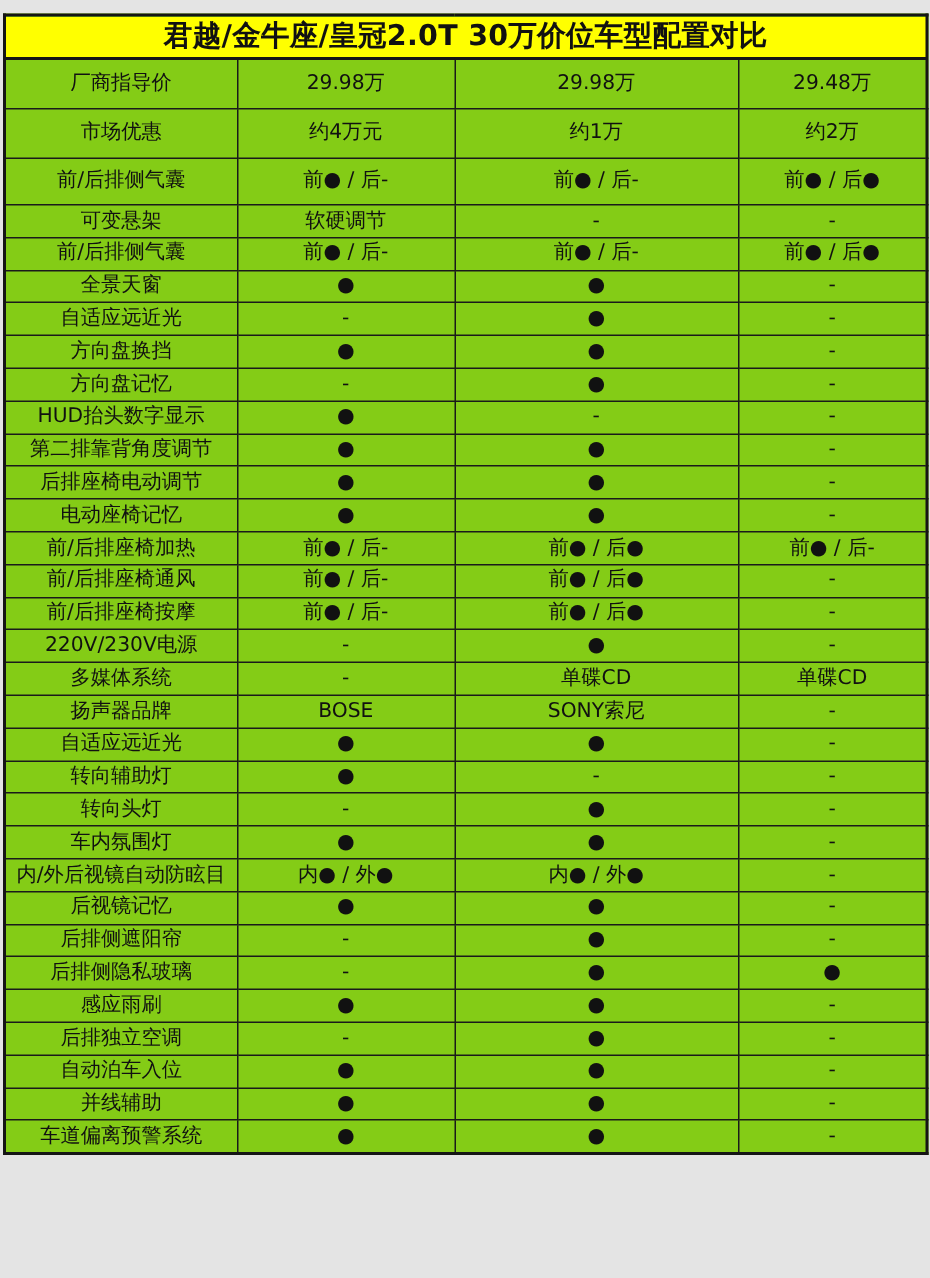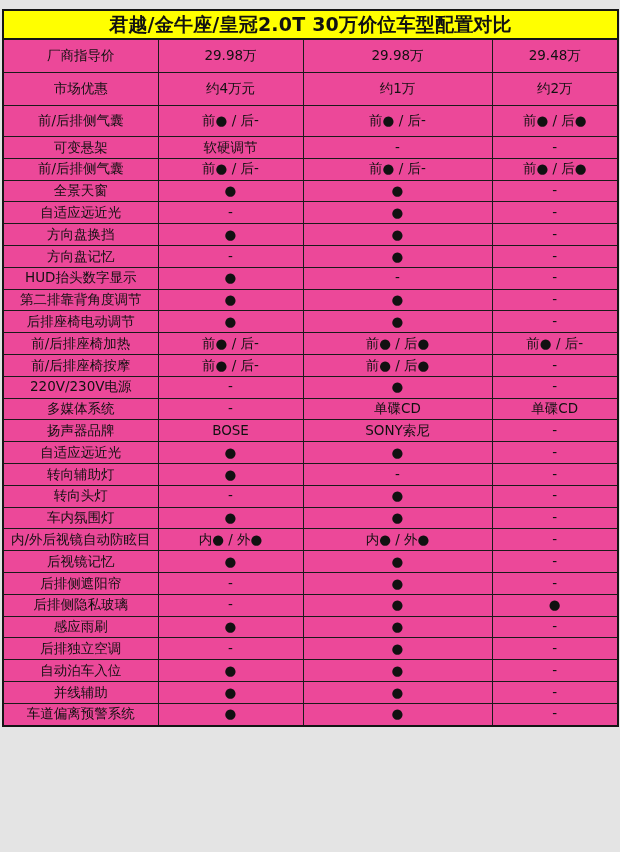--- a/index.html
+++ b/index.html
@@ -19,21 +19,21 @@
       position: absolute;
       left: 2px;
       top: 9px;
       width: 615px;
     }
     table.cmp {
       width: 615px;
       border-collapse: collapse;
       table-layout: fixed;
       border: 2px solid #151515;
-      background: #ec4899;
+      background: #84cc16;
     }
     table.cmp col.c0 { width: 155px; }
     table.cmp col.c1 { width: 145px; }
     table.cmp col.c2 { width: 189px; }
     table.cmp col.c3 { width: 126px; }
     table.cmp td, table.cmp th {
       border: 1px solid #1a1a1a;
       text-align: center;
       vertical-align: middle;
       padding: 0;
@@ -140,24 +140,36 @@
           <td>●</td>
           <td>-</td>
         </tr>
         <tr class="std">
           <td class="label-cell">后排座椅电动调节</td>
           <td>●</td>
           <td>●</td>
           <td>-</td>
         </tr>
         <tr class="std">
+          <td class="label-cell">电动座椅记忆</td>
+          <td>●</td>
+          <td>●</td>
+          <td>-</td>
+        </tr>
+        <tr class="std">
           <td class="label-cell">前/后排座椅加热</td>
           <td>前● / 后-</td>
           <td>前● / 后●</td>
           <td>前● / 后-</td>
+        </tr>
+        <tr class="std">
+          <td class="label-cell">前/后排座椅通风</td>
+          <td>前● / 后-</td>
+          <td>前● / 后●</td>
+          <td>-</td>
         </tr>
         <tr class="std">
           <td class="label-cell">前/后排座椅按摩</td>
           <td>前● / 后-</td>
           <td>前● / 后●</td>
           <td>-</td>
         </tr>
         <tr class="std">
           <td class="label-cell">220V/230V电源</td>
           <td>-</td>

